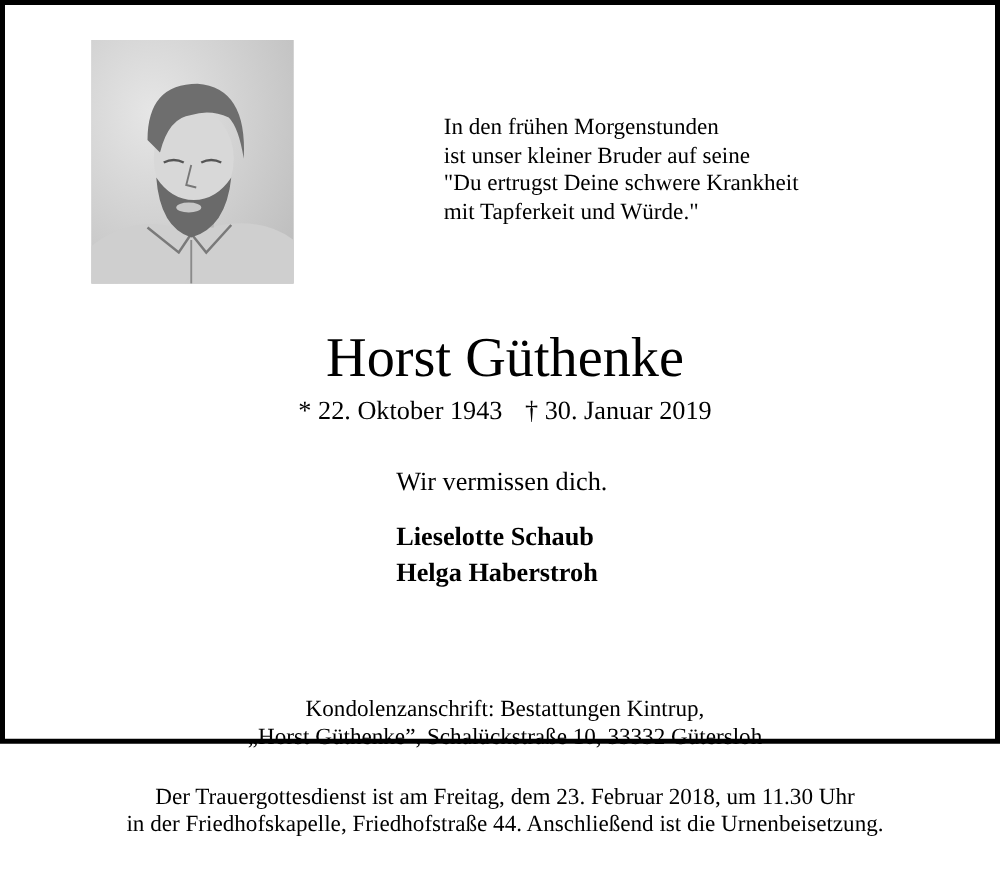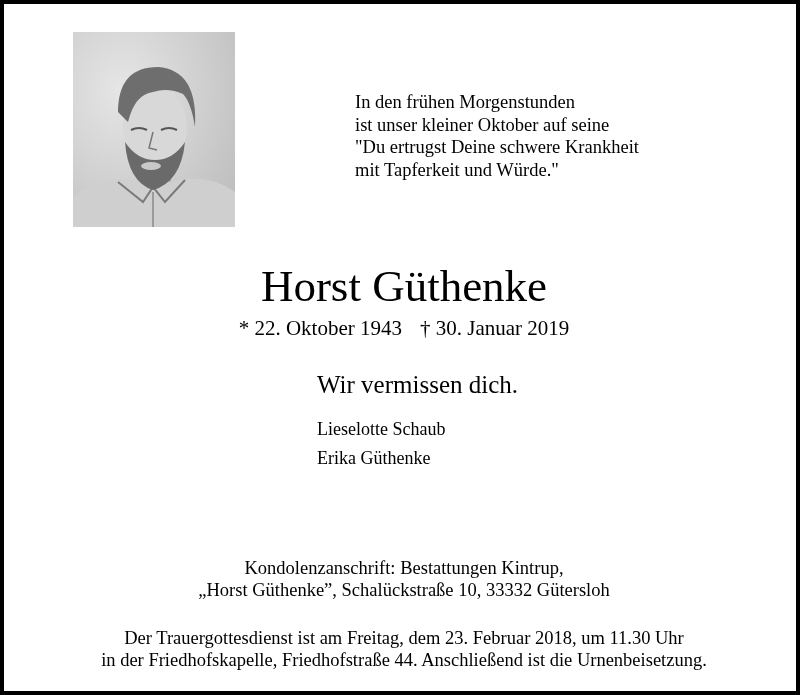--- a/index.html
+++ b/index.html
@@ -1,25 +1,25 @@
 <!DOCTYPE html>
 <html><head>
   <meta charset="utf-8">
   <style>
     html, body { margin: 0; padding: 0; background: #ffffff; }
     body { width: 800px; height: 695px; position: relative; overflow: hidden; font-family: "Liberation Serif", "DejaVu Serif", serif; color: #000; }
-    .frame { position: absolute; left: 0; top: 0; width: 800px; height: 695px; box-sizing: border-box; border: 4px solid #000; background: #fff; }
+    .frame { position: absolute; left: 0; top: 0; width: 800px; height: 595px; box-sizing: border-box; border: 4px solid #000; background: #fff; }
     .portrait { position: absolute; left: 69px; top: 28px; width: 162px; height: 195px; overflow: hidden; background: #d4d4d4; }
     .quote { position: absolute; left: 351px; top: 87px; font-size: 18.5px; line-height: 22.5px; }
     .quote div { white-space: nowrap; }
     .name { position: absolute; left: 0; width: 800px; top: 256px; text-align: center; font-size: 45px; line-height: 52px; }
     .dates { position: absolute; left: 0; width: 800px; top: 311px; text-align: center; font-size: 21px; line-height: 26px; word-spacing: 0; }
     .dates .gap { display: inline-block; width: 18px; }
-    .miss { position: absolute; left: 313px; top: 368px; font-size: 25px; line-height: 26px; }
-    .mourners { position: absolute; left: 313px; top: 411px; font-size: 18px; line-height: 29px; font-weight: normal; }
+    .miss { position: absolute; left: 313px; top: 368px; font-size: 21px; line-height: 26px; }
+    .mourners { position: absolute; left: 313px; top: 411px; font-size: 21px; line-height: 29px; font-weight: bold; }
     .condolence { position: absolute; left: 0; width: 800px; top: 553px; text-align: center; font-size: 18.5px; line-height: 22px; }
     .service { position: absolute; left: 0; width: 800px; top: 623px; text-align: center; font-size: 18.5px; line-height: 22px; }
   </style>
 </head>
 <body>
 
 <div class="frame">
 
   <div class="portrait">
     <svg width="162" height="195" viewBox="0 0 162 195">
@@ -46,36 +46,36 @@
 
       <path d="M80 100 L76 116 L84 118" stroke="#777" stroke-width="1.5" fill="none"></path>
 
       <path d="M52 110 Q55 150 80 158 Q108 150 112 110 Q100 128 82 128 Q64 128 52 110 Z" fill="#6a6a6a"></path>
       <ellipse cx="78" cy="134" rx="10" ry="4" fill="#c8c8c8"></ellipse>
     </svg>
   </div>
 
   <div class="quote">
     <div>In den frühen Morgenstunden</div>
-    <div>ist unser kleiner Oktober auf seine</div>
+    <div>ist unser kleiner Bruder auf seine</div>
     <div>"Du ertrugst Deine schwere Krankheit</div>
     <div>mit Tapferkeit und Würde."</div>
   </div>
 
   <div class="name">Horst Güthenke</div>
 
   <div class="dates">
     <span>* 22. Oktober 1943</span><span class="gap"></span><span>† 30. Januar 2019</span>
   </div>
 
   <div class="miss">Wir vermissen dich.</div>
 
   <div class="mourners">
     <div>Lieselotte Schaub</div>
-    <div>Erika Güthenke</div>
+    <div>Helga Haberstroh</div>
   </div>
 
   <div class="condolence">
     <div>Kondolenzanschrift: Bestattungen Kintrup,</div>
     <div>„Horst Güthenke”, Schalückstraße 10, 33332 Gütersloh</div>
   </div>
 
   <div class="service">
     <div>Der Trauergottesdienst ist am Freitag, dem 23. Februar 2018, um 11.30 Uhr</div>
     <div>in der Friedhofskapelle, Friedhofstraße 44. Anschließend ist die Urnenbeisetzung.</div>

